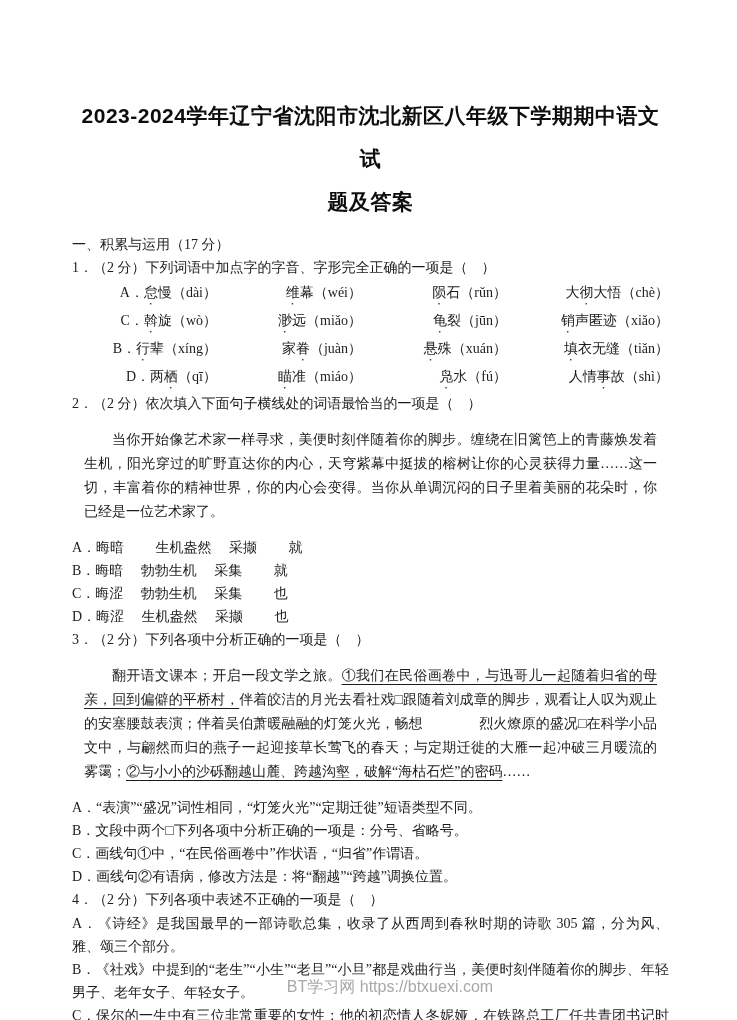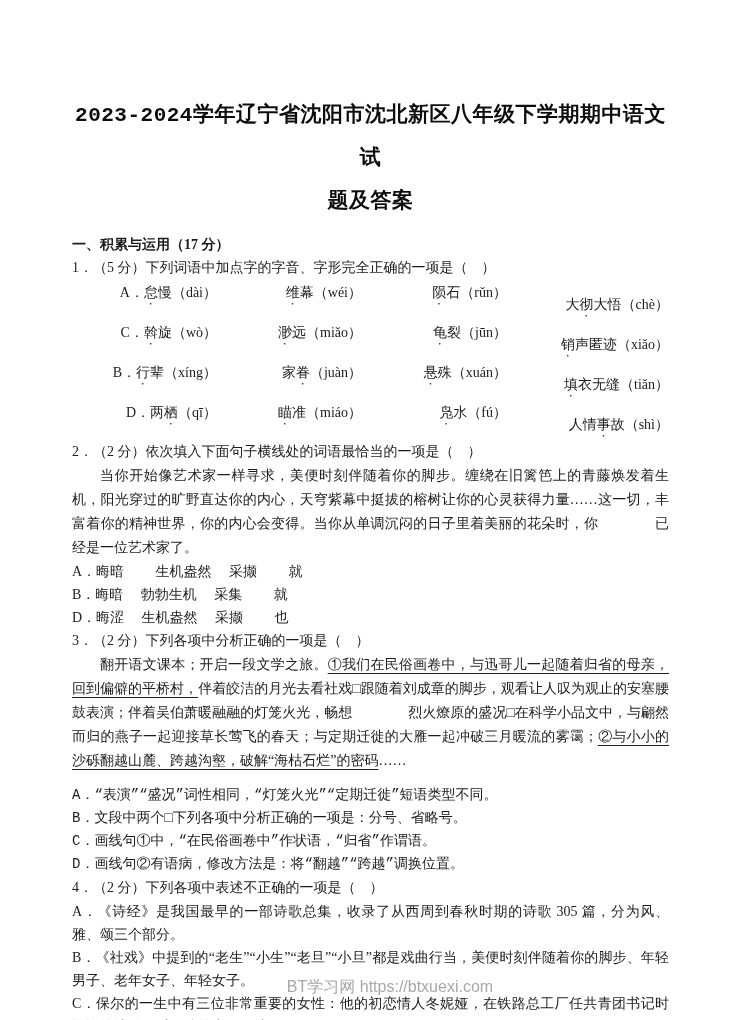--- a/index.html
+++ b/index.html
@@ -5,39 +5,39 @@
   html,body{margin:0;padding:0;}
   body{
     width:737px;height:1020px;position:relative;overflow:hidden;
     background:#ffffff;color:#1c1c1c;
     font-family:"Liberation Serif","DejaVu Serif",serif;
     font-size:14px;
   }
   .page{position:absolute;left:72px;top:94px;width:597px;}
   .title{
     margin:0 0 10px 0;
-    font-family:Liberation Mono, monospace;
+    font-family:Liberation Sans, sans-serif;
     font-weight:700;font-size:21px;line-height:43px;
     text-align:center;color:#0d0d0d;letter-spacing:.5px;
   }
   .title .tl{display:block;}
-  .line{line-height:23px;font-weight:bold;}
+  .line{line-height:23px;}
   .stem{line-height:24px;}
   .q1-row{display:flex;line-height:25px;white-space:nowrap;}
   .q1-cell{width:145px;flex:0 0 auto;text-align:right;}
-  .q1-cell.last{width:auto;flex:1 1 auto;margin-top:12px;}
+  .q1-cell.last{width:auto;flex:1 1 auto;}
   .dotchar{
     -webkit-text-emphasis:filled dot #2a2a2a;
     -webkit-text-emphasis-position:under right;
     text-emphasis:filled dot #2a2a2a;
     text-emphasis-position:under right;
   }
-  .passage{margin:0;text-indent:2em;text-align:justify;line-height:24px;}
+  .passage{margin:12px;text-indent:2em;text-align:justify;line-height:24px;}
   .opt{line-height:23px;text-align:justify;}
-  .optgap{margin-top:11px;font-family:Liberation Mono, monospace;}
+  .optgap{margin-top:11px;}
   .u{text-decoration:underline;text-underline-offset:4px;text-decoration-thickness:1px;}
   .footer{
     position:absolute;left:0;right:0;bottom:22px;
     text-align:center;color:#a8a8a8;font-size:16px;
     font-family:"Liberation Sans","DejaVu Sans",sans-serif;
     padding-left:43px;
   }
 </style>
 </head>
 <body>
@@ -45,21 +45,21 @@
 <div class="page">
 
   <h1 class="title">
     <span class="tl">2023-2024学年辽宁省沈阳市沈北新区八年级下学期期中语文试</span>
     <span class="tl">题及答案</span>
   </h1>
 
   <div class="line">一、积累与运用（17 分）</div>
 
   <div class="q">
-    <div class="stem">1．（5 分）下列词语中加点字的字音、字形完全正确的一项是（　）</div>
+    <div class="stem">1．（2 分）下列词语中加点字的字音、字形完全正确的一项是（　）</div>
     <div>
         <div class="q1-row">
           <span class="q1-cell">A．<span class="dotchar">怠</span>慢（dài）</span>
           <span class="q1-cell"><span class="dotchar">维</span>幕（wéi）</span>
           <span class="q1-cell"><span class="dotchar">陨</span>石（rǔn）</span>
           <span class="q1-cell last">大<span class="dotchar">彻</span>大悟（chè）</span>
         </div>
         <div class="q1-row">
           <span class="q1-cell">C．<span class="dotchar">斡</span>旋（wò）</span>
           <span class="q1-cell"><span class="dotchar">渺</span>远（miǎo）</span>
@@ -80,20 +80,21 @@
         </div>
       </div>
   </div>
 
   <div class="q">
     <div class="stem">2．（2 分）依次填入下面句子横线处的词语最恰当的一项是（　）</div>
     <p class="passage">当你开始像艺术家一样寻求，美便时刻伴随着你的脚步。缠绕在旧篱笆上的青藤焕发着生机，阳光穿过的旷野直达你的内心，天穹紫幕中挺拔的榕树让你的心灵获得力量……这一切，丰富着你的精神世界，你的内心会变得。当你从单调沉闷的日子里着美丽的花朵时，你　　　　已经是一位艺术家了。</p>
     <div>
         <div class="opt">A．晦暗　　 生机盎然　 采撷　　 就</div>
         <div class="opt">B．晦暗　 勃勃生机　 采集　　 就</div>
+        <div class="opt">C．晦涩　 勃勃生机　 采集　　 也</div>
         <div class="opt">D．晦涩　 生机盎然　 采撷　　 也</div>
       </div>
   </div>
 
   <div class="q">
     <div class="stem">3．（2 分）下列各项中分析正确的一项是（　）</div>
     <p class="passage"><span>翻开语文课本；开启一段文学之旅。</span><span class="u">①我们在民俗画卷中，与迅哥儿一起随着归省的母亲，回到偏僻的平桥村，</span><span>伴着皎洁的月光去看社戏□跟随着刘成章的脚步，观看让人叹为观止的安塞腰鼓表演；伴着吴伯萧暖融融的灯笼火光，畅想　　　　烈火燎原的盛况□在科学小品文中，与翩然而归的燕子一起迎接草长莺飞的春天；与定期迁徙的大雁一起冲破三月暖流的雾霭；</span><span class="u">②与小小的沙砾翻越山麓、跨越沟壑，破解“海枯石烂”的密码</span><span>……</span></p>
     <div class="optgap">
         <div class="opt">A．“表演”“盛况”词性相同，“灯笼火光”“定期迁徙”短语类型不同。</div>
         <div class="opt">B．文段中两个□下列各项中分析正确的一项是：分号、省略号。</div>

